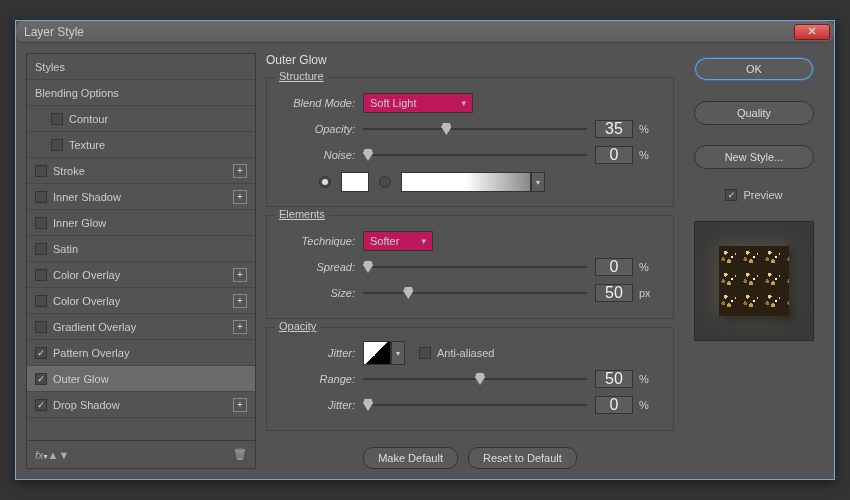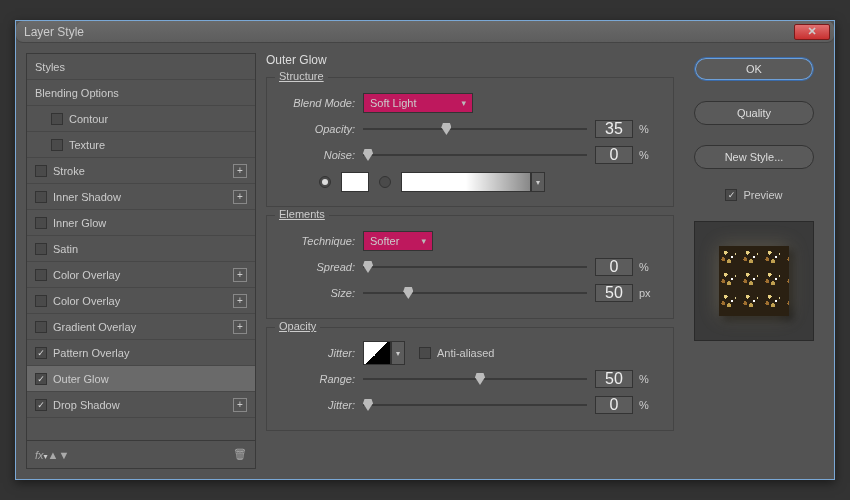--- a/index.html
+++ b/index.html
@@ -225,20 +225,24 @@
         <div class="row">
           <span class="label">Jitter:</span>
           <div class="slider">
               <div class="thumb" style="left: 0%;"></div>
             </div>
           <div class="valbox">0</div>
           <span class="unit">%</span>
         </div>
       </div>
 
+      <div class="btn-row">
+        <div class="btn">Make Default</div>
+        <div class="btn">Reset to Default</div>
+      </div>
     </div>
 
     <div class="right-col">
       <div class="rbtn primary">OK</div>
       <div class="rbtn">Quality</div>
       <div class="rbtn">New Style...</div>
       <div class="prev-row">
         <div class="cb checked"></div>
         <span>Preview</span>
       </div>

